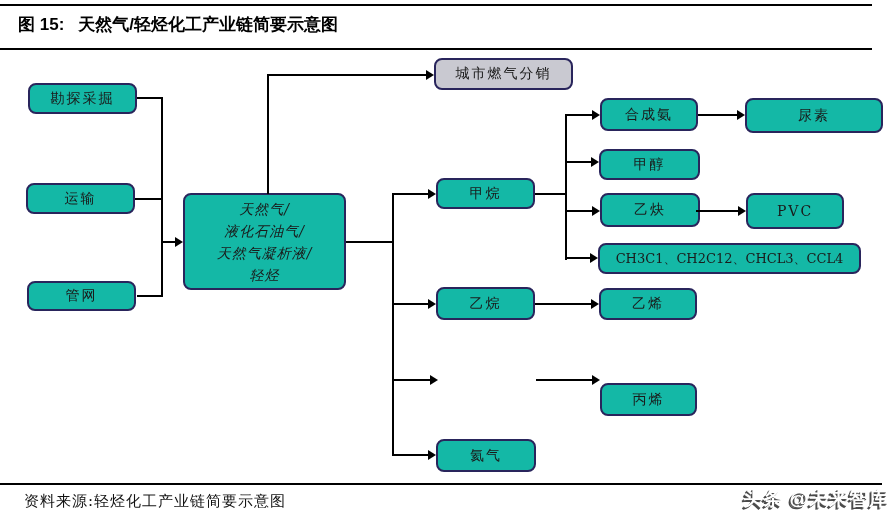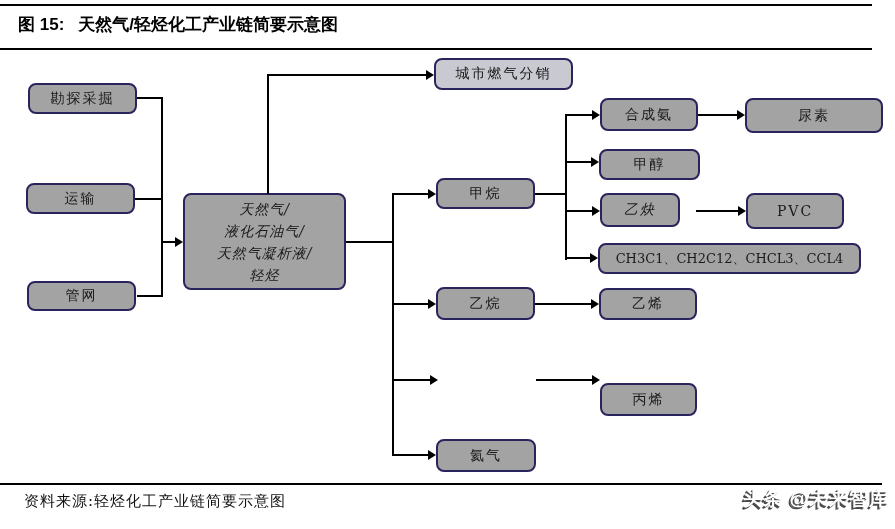--- a/index.html
+++ b/index.html
@@ -2,21 +2,21 @@
 <html><head>
 <meta charset="utf-8">
 <style>
   html,body{margin:0;padding:0;background:#fff;}
   #page{position:relative;width:895px;height:529px;background:#ffffff;overflow:hidden;
         font-family:"DejaVu Serif","Liberation Serif",serif;}
   .rule{position:absolute;background:#000;}
   .title{position:absolute;left:18px;top:13px;display:flex;gap:14px;
          font-family:"Liberation Sans",sans-serif;font-weight:bold;font-size:17px;color:#000;}
   .node{position:absolute;box-sizing:border-box;border:2.5px solid #29255c;border-radius:8px;
-        background:#a3a3a3;display:flex;align-items:center;justify-content:center;
+        background:#14b8a6;display:flex;align-items:center;justify-content:center;
         font-size:14px;color:#1a1a1a;letter-spacing:2px;text-align:center;}
   .node.big{border-radius:8px;flex-direction:column;line-height:22px;letter-spacing:1px;font-style:italic;}
   .node.shaded{background:#c9c9d1;}
   .node.wide{font-size:13px;letter-spacing:0;}
   .hl,.vl{position:absolute;background:#000;}
   .ah{position:absolute;width:0;height:0;border-top:5px solid transparent;
       border-bottom:5px solid transparent;border-left:8px solid #000;}
   .source{position:absolute;left:24px;top:492px;font-size:15px;color:#111;letter-spacing:1px;}
   .watermark{position:absolute;right:6px;top:486px;font-family:"Liberation Sans",sans-serif;
              font-weight:bold;font-size:19px;color:#ffffff;letter-spacing:1px;
@@ -66,21 +66,21 @@
   <div class="node" style="left:436px;top:439px;width:100px;height:33px;">
       <span>氦气</span>
     </div>
 
   <div class="node" style="left:600px;top:98px;width:98px;height:33px;">
       <span>合成氨</span>
     </div>
   <div class="node" style="left:599px;top:149px;width:101px;height:31px;">
       <span>甲醇</span>
     </div>
-  <div class="node" style="left:600px;top:193px;width:80px;height:34px;font-style:italic;">
+  <div class="node" style="left:600px;top:193px;width:100px;height:34px;">
       <span>乙炔</span>
     </div>
   <div class="node wide" style="left:598px;top:243px;width:263px;height:31px;">
       <span>CH3C1、CH2C12、CHCL3、CCL4</span>
     </div>
 
   <div class="node" style="left:745px;top:98px;width:138px;height:35px;">
       <span>尿素</span>
     </div>
   <div class="node" style="left:746px;top:193px;width:98px;height:36px;">

